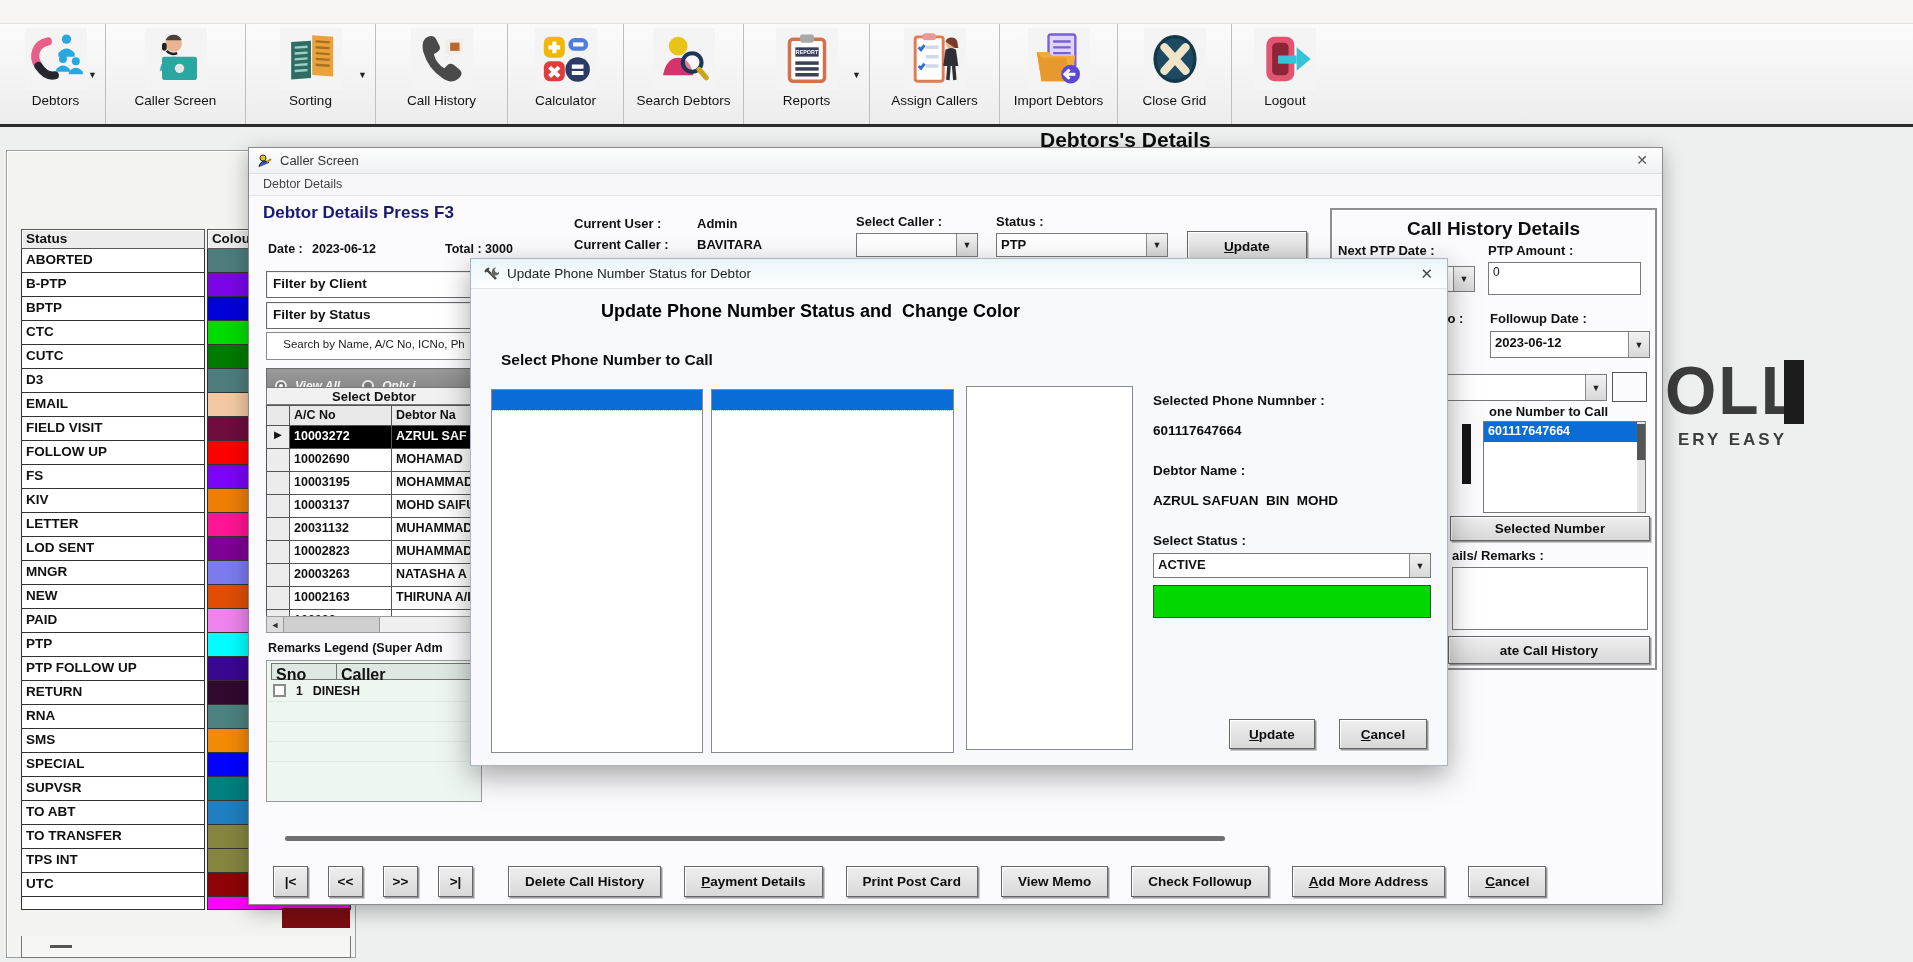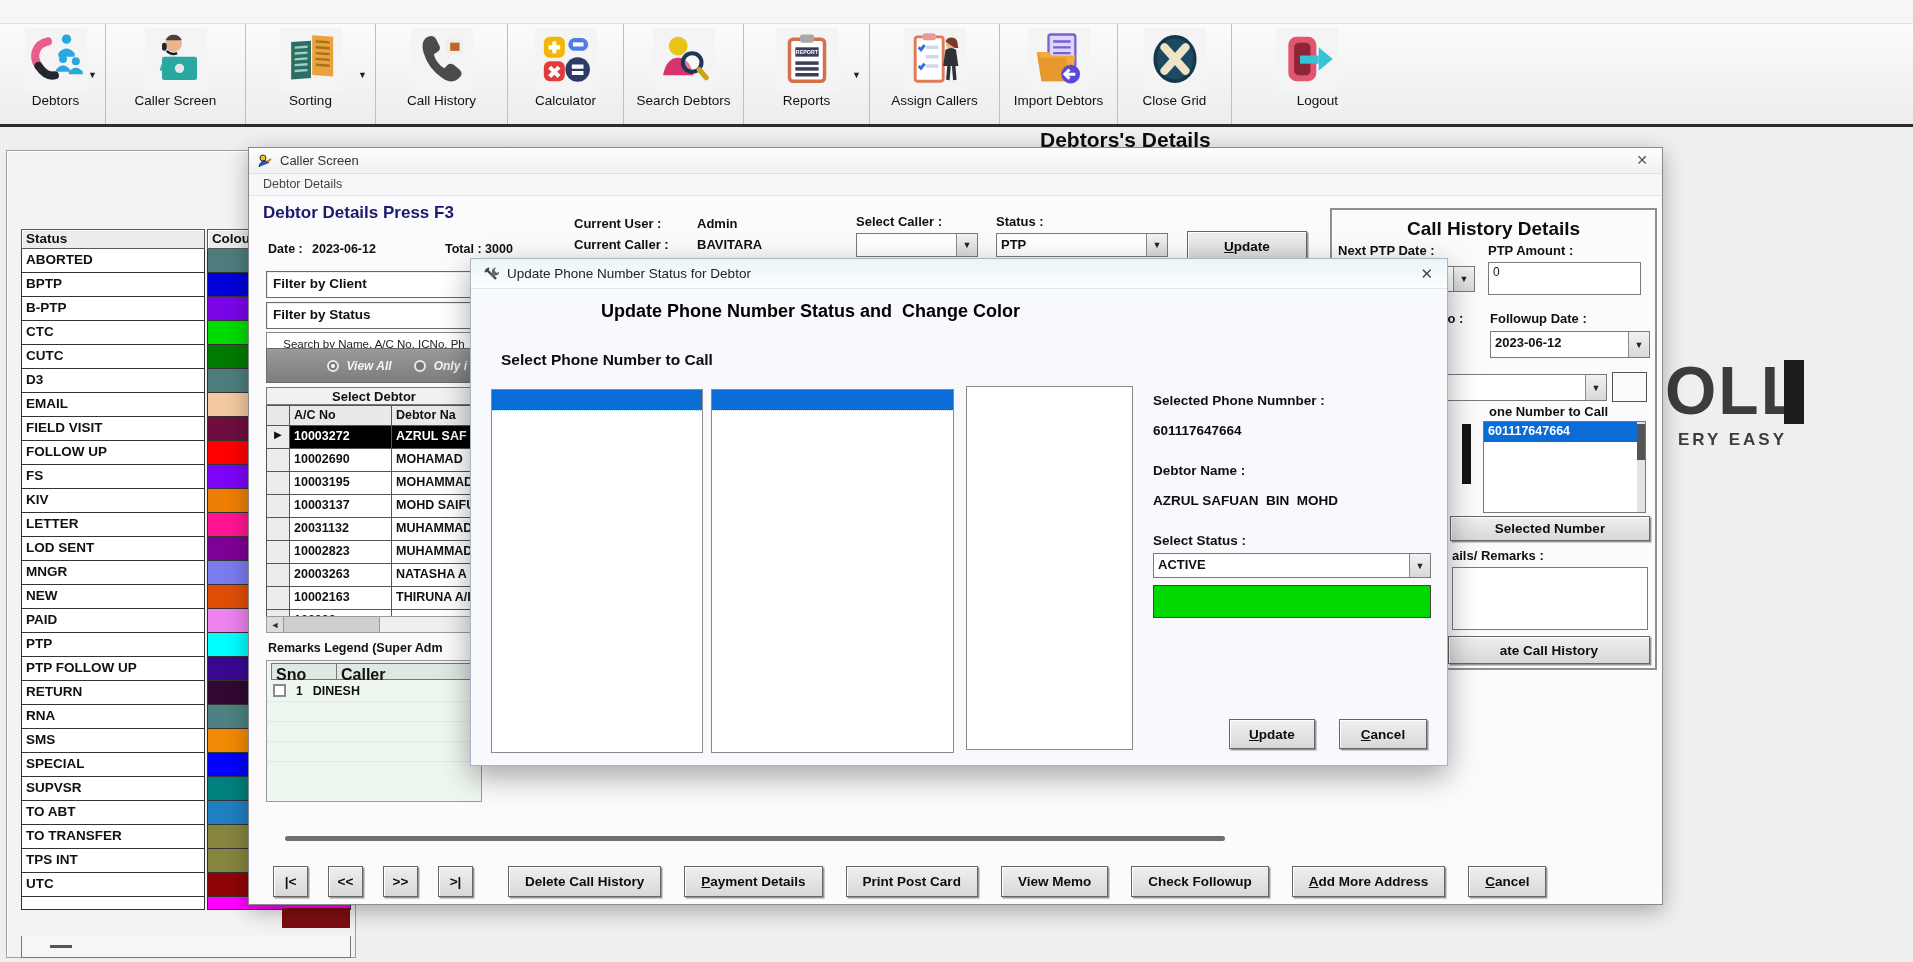--- a/index.html
+++ b/index.html
@@ -17,21 +17,21 @@
   .toolbar { position:absolute; left:0; top:24px; width:100%; height:103px;
              background:linear-gradient(#fbfbfb,#ededed); border-bottom:3px solid #2b2b2b;
              display:flex; align-items:stretch; padding-left:6px; }
   .tb-item { position:relative; display:flex; flex-direction:column; align-items:center;
              justify-content:flex-start; padding-top:4px; border-right:1px solid #bfbfbf; }
   .tb-item:nth-of-type(1){width:100px} .tb-item:nth-of-type(2){width:140px}
   .tb-item:nth-of-type(3){width:130px} .tb-item:nth-of-type(4){width:132px}
   .tb-item:nth-of-type(5){width:116px} .tb-item:nth-of-type(6){width:120px}
   .tb-item:nth-of-type(7){width:126px} .tb-item:nth-of-type(8){width:130px}
   .tb-item:nth-of-type(9){width:118px} .tb-item:nth-of-type(10){width:114px}
-  .tb-item:nth-of-type(11){width:106px; border-right:none;align-items:flex-end;}
+  .tb-item:nth-of-type(11){width:106px; border-right:none;}
   .tb-icon { width:62px; height:62px; background:#f4f4f4; display:flex; align-items:center; justify-content:center; }
   .tb-icon svg { width:56px; height:56px; }
   .tb-label { font-size:13.5px; color:#111; margin-top:3px; white-space:nowrap; }
   .tb-arrow { display:none; position:absolute; right:8px; top:46px; font-size:9px; color:#222; }
   .tb-item.has-arrow .tb-arrow { display:block; }
 
   
   .sidebar { position:absolute; left:6px; top:150px; width:350px; height:808px;
              background:#f3f3f2; border:1px solid #9f9f9f; box-shadow:inset 1px 1px 0 #ffffff; }
   .sb-info { position:absolute; left:14px; top:8px; font-size:13px; font-weight:bold; line-height:17px; color:#151515; }
@@ -366,26 +366,26 @@
         <div class="h-status">Status</div>
         <div class="h-colour">Colou</div>
       </div>
       <div>
 
       <div class="sb-row">
             <div class="sb-status">ABORTED</div>
             <div class="sb-color" style="background: rgb(78, 124, 124);"></div>
           </div>
           <div class="sb-row">
+            <div class="sb-status">B-PTP</div>
+            <div class="sb-color" style="background: rgb(122, 6, 232);"></div>
+          </div>
+          <div class="sb-row">
             <div class="sb-status">BPTP</div>
             <div class="sb-color" style="background: rgb(0, 0, 217);"></div>
-          </div>
-          <div class="sb-row">
-            <div class="sb-status">B-PTP</div>
-            <div class="sb-color" style="background: rgb(122, 6, 232);"></div>
           </div>
           <div class="sb-row">
             <div class="sb-status">CTC</div>
             <div class="sb-color" style="background: rgb(0, 219, 0);"></div>
           </div>
           <div class="sb-row">
             <div class="sb-status">CUTC</div>
             <div class="sb-color" style="background: rgb(0, 122, 0);"></div>
           </div>
           <div class="sb-row">
@@ -518,21 +518,21 @@
     <span class="cval">PTP</span>
     <span class="cbtn">▼</span>
   </div>
   <div class="btn3d accel" style="left:1187px; top:231px; width:120px; height:30px; z-index:11;">
     <span class="lbl">Update</span>
   </div>
 
   <div class="filter-box" style="left:266px; top:271px; width:216px; height:27px; z-index:11;">Filter by Client</div>
   <div class="filter-box" style="left:266px; top:302px; width:216px; height:27px; z-index:11;">Filter by Status</div>
   <div class="search-box" style="left:266px; top:332px; width:216px; height:28px; z-index:11;text-align:center;">Search by Name, A/C No, ICNo, Ph</div>
-  <div class="radio-bar" style="left:266px; top:348px; width:216px; height:35px; z-index:11;justify-content:flex-end;">
+  <div class="radio-bar" style="left:266px; top:368px; width:216px; height:35px; z-index:11;">
     <span class="radio-dot sel"></span>
     <span class="radio-lab">View All</span>
     <span class="radio-dot"></span>
     <span class="radio-lab">Only i</span>
   </div>
   <div class="grid-title" style="left:266px; top:387px; width:216px; height:18px; z-index:11;">Select Debtor</div>
   <div class="grid" style="left:266px; top:405px; z-index:11;">
     <div class="g-head">
       <div class="g-sel-h"></div>
       <div class="g-acc-h">A/C No</div>

